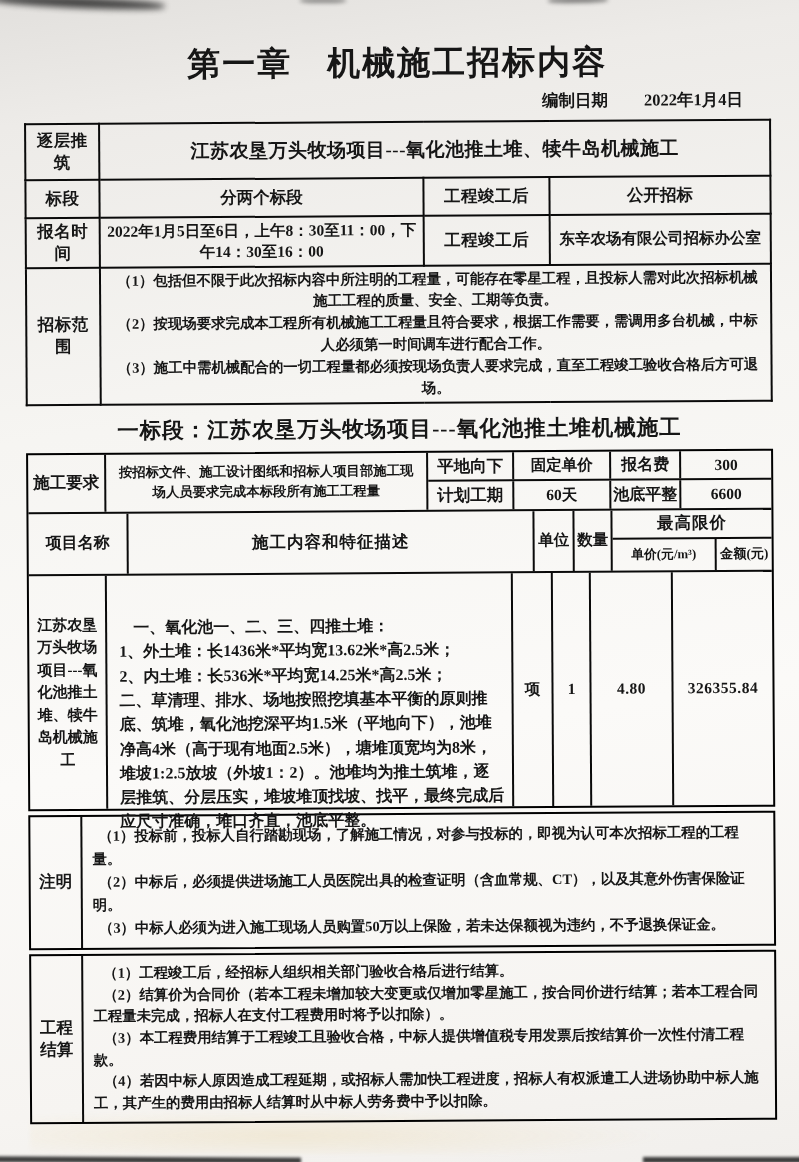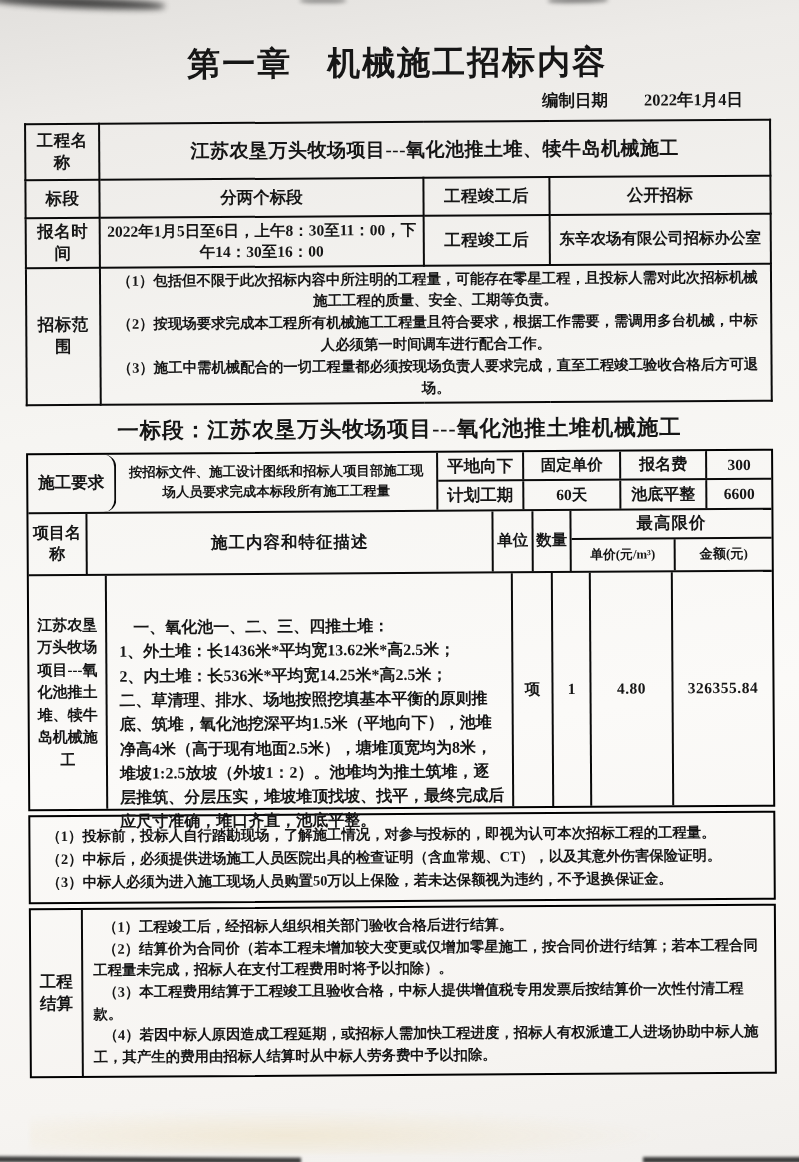--- a/index.html
+++ b/index.html
@@ -47,32 +47,32 @@
 
   
   .sec-head{margin-top:10px;text-align:center;font-size:21.5px;font-weight:700;letter-spacing:1px;}
 
   
   .t2{margin:8px 0 0 26px;width:747px;border:2.5px solid #000;box-sizing:border-box;background:transparent;}
   .band{display:flex;width:100%;}
   .cell{border-right:2px solid #0a0a0a;display:flex;align-items:center;justify-content:center;text-align:center;box-sizing:border-box;}
   .cell:last-child,.cell.no-r{border-right:none;}
   .top-band{height:57px;border-bottom:2px solid #0a0a0a;}
-  .c-req-label{width:88px;font-size:16.5px;font-weight:600;border-radius:12px;}
+  .c-req-label{width:78px;font-size:16.5px;font-weight:600;}
   .c-req-val{width:322px;font-size:13.4px;font-weight:600;line-height:1.5;padding:0 8px;}
   .top-right{flex:1;display:flex;flex-direction:column;}
   .tr-row{flex:1;display:flex;}
   .tr-row.first{border-bottom:2px solid #0a0a0a;}
   .c-quote-label{width:86px;font-size:16.5px;font-weight:600;}
   .c-quote-val{width:97px;font-size:15.5px;font-weight:600;}
-  .c-fee-label{width:86px;font-size:16px;font-weight:600;padding:0 2px;}
+  .c-fee-label{width:70px;font-size:16px;font-weight:600;padding:0 2px;}
   .c-fee-val{flex:1;font-size:15.5px;font-weight:600;}
 
   .head-band{height:60px;border-bottom:2px solid #0a0a0a;}
-  .c-item-col{width:59px;font-size:16px;font-weight:600;}
+  .c-item-col{width:100px;font-size:16px;font-weight:600;}
   .c-desc-col{width:406px;font-size:16.5px;font-weight:600;letter-spacing:1px;}
   .c-unit{width:40px;font-size:15.5px;font-weight:600;padding:0 2px;}
   .c-qty{width:38px;font-size:15.5px;font-weight:600;padding:0 2px;}
   .c-max{flex:1;flex-direction:column;align-items:stretch;padding:0;}
   .max-top{height:27px;border-bottom:2px solid #0a0a0a;display:flex;align-items:center;justify-content:center;font-size:16.5px;font-weight:700;letter-spacing:1px;}
   .max-bottom{flex:1;display:flex;}
   .c-uprice{width:104px;font-size:12.8px;font-weight:600;}
   .c-amount{flex:1;font-size:13.2px;font-weight:600;}
 
   .main-band{height:233px;}
@@ -116,21 +116,21 @@
 
     <table class="t1">
       <colgroup>
           <col style="width:74px">
           <col style="width:324px">
           <col style="width:126px">
           <col>
         </colgroup>
       <tbody>
           <tr style="height:56px">
-        <td class="lab">工程名称</td>
+        <td class="lab">逐层推筑</td>
         <td class="proj-val" colspan="3">江苏农垦万头牧场项目---氧化池推土堆、犊牛岛机械施工</td>
       </tr>
       <tr style="height:38px">
         <td class="lab">标段</td>
         <td class="val">分两个标段</td>
         <td class="lab">工程竣工后</td>
         <td class="val">公开招标</td>
       </tr>
       <tr style="height:45px">
         <td class="lab">报名时间</td>
@@ -196,20 +196,21 @@
         </div>
         <div class="cell m-unit">项</div>
         <div class="cell m-qty">1</div>
         <div class="cell m-uprice">4.80</div>
         <div class="cell m-amount">326355.84</div>
       </div>
 
     </div>
 
     <div class="box notes-box">
+      <div class="box-label">注明</div>
       <div class="box-content">
         <p>（1）投标前，投标人自行踏勘现场，了解施工情况，对参与投标的，即视为认可本次招标工程的工程量。</p>
         <p>（2）中标后，必须提供进场施工人员医院出具的检查证明（含血常规、CT），以及其意外伤害保险证明。</p>
         <p>（3）中标人必须为进入施工现场人员购置50万以上保险，若未达保额视为违约，不予退换保证金。</p>
       </div>
     </div>
 
     <div class="box settle-box">
       <div class="box-label">工程结算</div>
       <div class="box-content">

